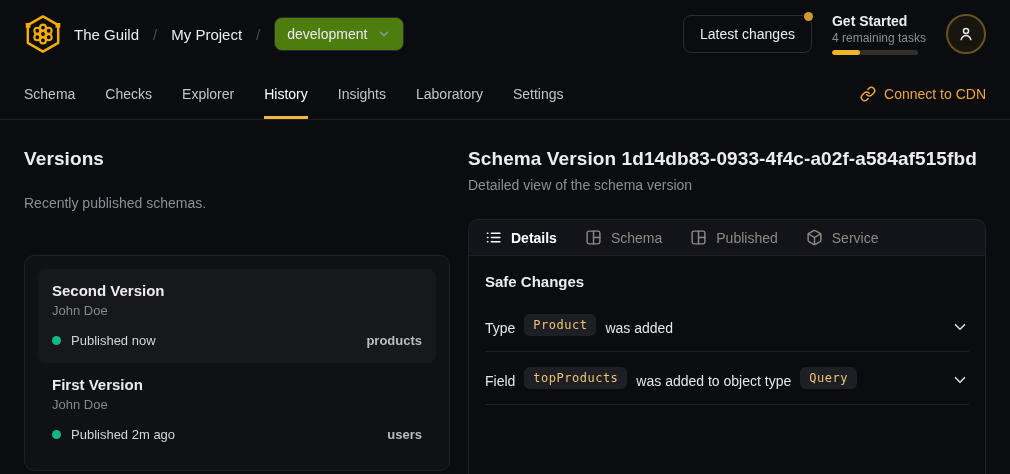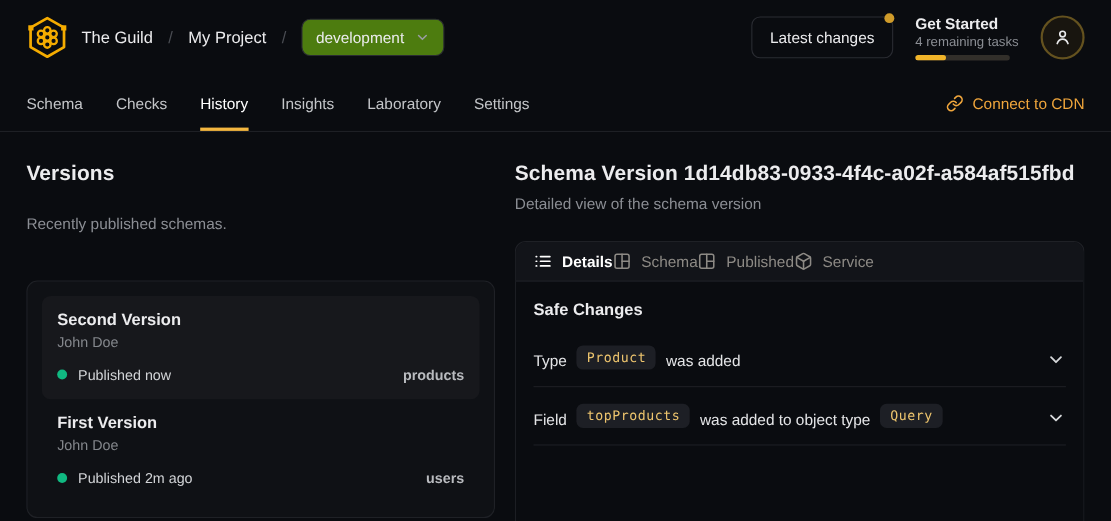--- a/index.html
+++ b/index.html
@@ -121,21 +121,21 @@
     margin-top: 26px;
     border: 1px solid #1f2126;
     border-bottom: none;
     border-radius: 10px 10px 0 0;
     flex: 1;
     display: flex; flex-direction: column;
     overflow: hidden;
   }
   .detail-tabs {
     background: #121419;
-    display: flex; align-items: flex-end; 
+    display: flex; align-items: flex-end; gap: 28px;
     padding: 9px 16px;
     border-bottom: 1px solid #1f2126;
   }
   .detail-tab {
     display: flex; align-items: center; gap: 9px;
     font-size: 14px; color: #8d8a85; cursor: pointer;
   }
   .detail-tab.active { color: #ffffff; font-weight: 600; }
   .detail-tab.active svg { stroke: #ffffff; }
   .detail-tab svg { stroke: #8d8a85; }
@@ -216,20 +216,23 @@
 </div>
 
 <div class="nav">
   <div class="nav-tabs">
     <div class="nav-tab">
         <span>Schema</span>
       </div>
     <div class="nav-tab">
         <span>Checks</span>
       </div>
+    <div class="nav-tab">
+        <span>Explorer</span>
+      </div>
     <div class="nav-tab active">
         <span>History</span>
       </div>
     <div class="nav-tab">
         <span>Insights</span>
       </div>
     <div class="nav-tab">
         <span>Laboratory</span>
       </div>
     <div class="nav-tab">

